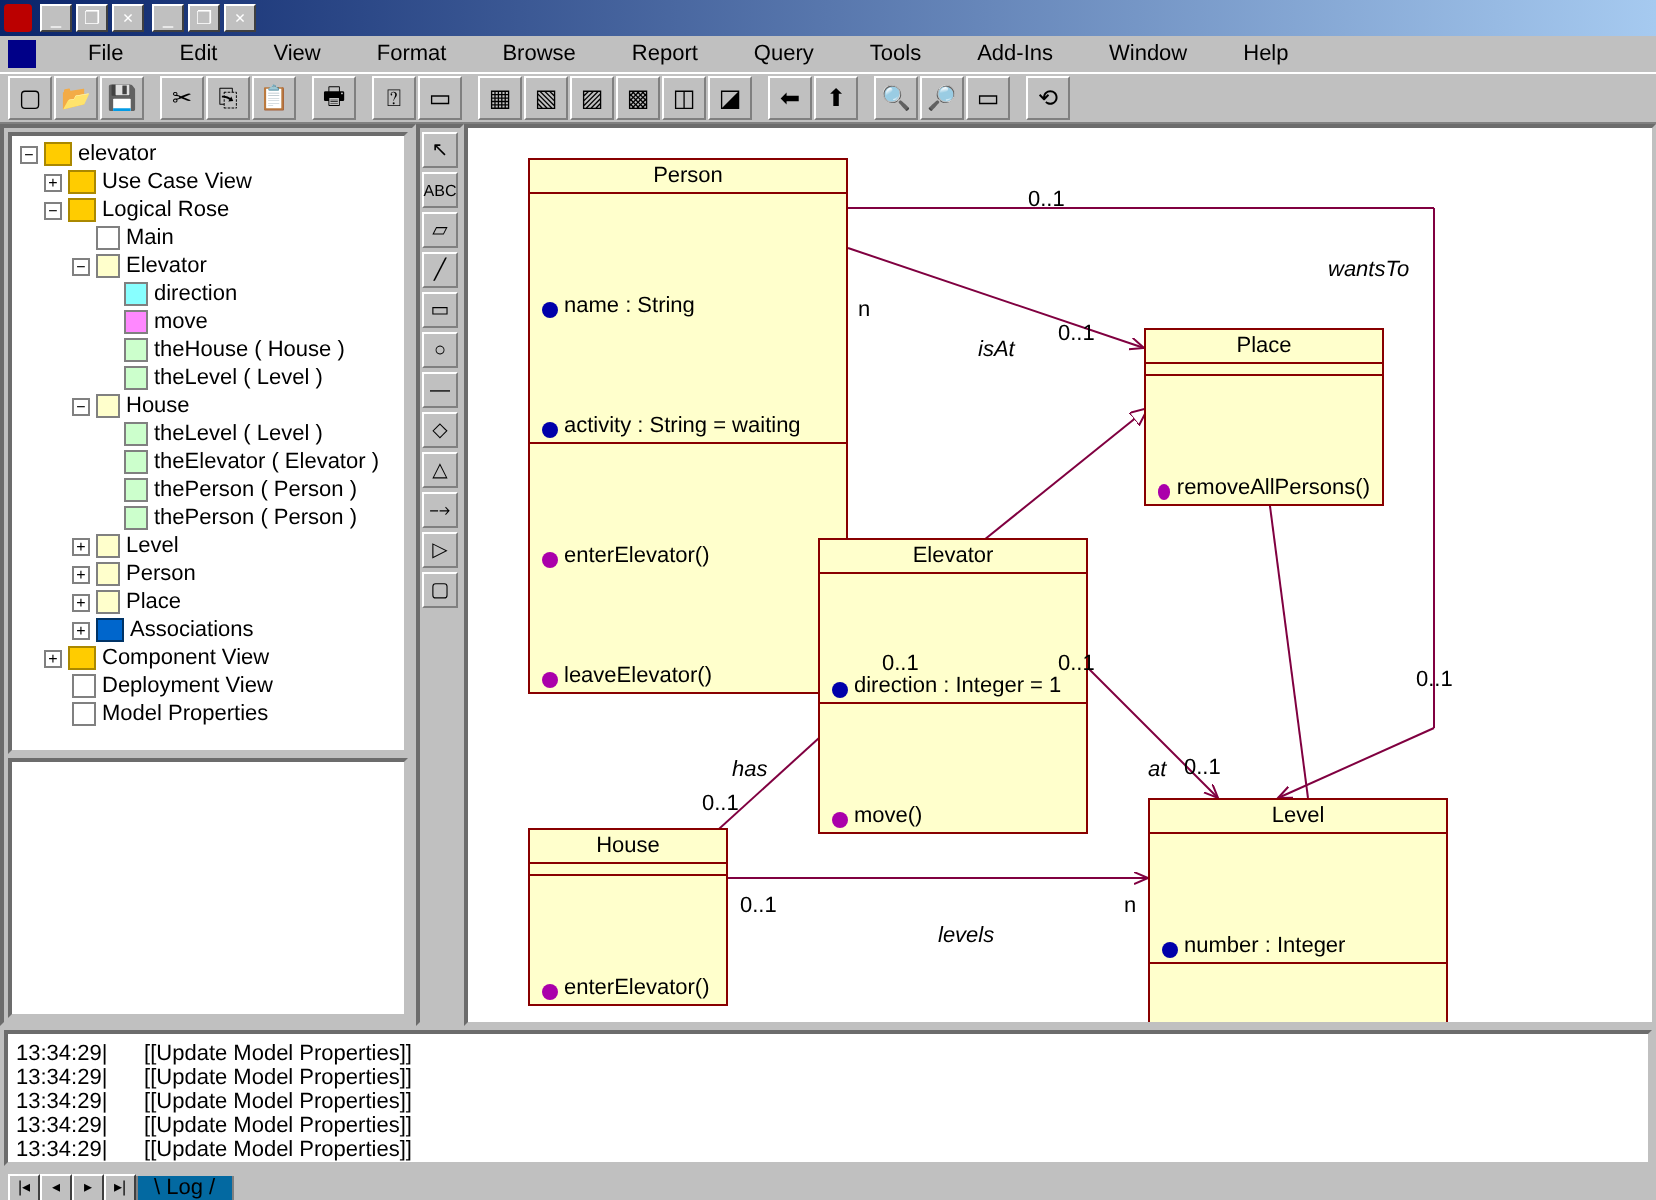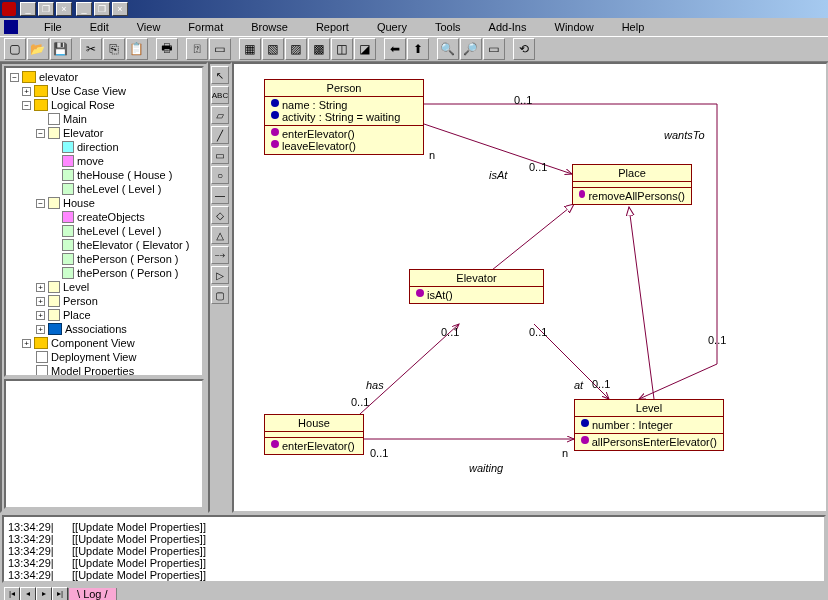--- a/index.html
+++ b/index.html
@@ -27,32 +27,32 @@
 .icn { width:12px; height:12px; border:1px solid #808080; display:inline-block; margin-right:3px; }
 .icn-d { background:#fff; } .icn-c { background:#ffffcc; } .icn-a { background:#8ff; } .icn-o { background:#f8f; } .icn-as { background:#cfc; }
 .diagram-panel { flex:1; display:flex; background:#c0c0c0; }
 .tool-palette { width:24px; background:#c0c0c0; border:2px inset #c0c0c0; display:flex; flex-direction:column; align-items:center; padding:2px 0; gap:2px; }
 .pbtn { width:18px; height:18px; border:1px solid; border-color:#fff #808080 #808080 #fff; cursor:pointer; display:flex; align-items:center; justify-content:center; font-size:10px; }
 .canvas { flex:1; background:#fff; border:2px inset #c0c0c0; position:relative; overflow:hidden; }
 .uml-class { position:absolute; background:#ffffcc; border:1px solid #880000; font-size:11px; }
 .uml-name { text-align:center; border-bottom:1px solid #880000; padding:2px 8px; background:#ffffcc; }
 .uml-sec { border-bottom:1px solid #880000; padding:2px 6px; }
 .uml-sec:last-child { border-bottom:none; }
-.uml-row { display:flex; align-items:flex-start; gap:3px; }
+.uml-row { display:flex; align-items:flex-end; gap:3px;margin-top:48px; }
 .vis { width:8px; height:8px; border-radius:50%; display:inline-block; }
 .vis-a { background:#00a; } .vis-o { background:#a0a; }
 .assoc { position:absolute; font-style:italic; font-size:11px;margin-top:35px; }
 .mult { position:absolute; font-size:11px; }
 svg.lines { position:absolute; top:0; left:0; width:100%; height:100%; pointer-events:none; }
 .log-panel { height:68px; background:#fff; border:2px inset #c0c0c0; margin:2px; overflow:auto; font-size:11px; padding:4px; position:relative; }
 .log-row { white-space:pre; }
 .log-tabs { height:18px; background:#c0c0c0; padding-left:4px; display:flex; align-items:center; }
 .log-nav { display:flex; }
 .log-navbtn { width:16px; height:14px; border:1px solid; border-color:#fff #404040 #404040 #fff; background:#c0c0c0; text-align:center; font-size:8px; line-height:12px; cursor:pointer; }
-.log-tab { background:#f9a8d4; border:1px solid #808080; border-top:none; padding:0 8px; font-size:11px; cursor:pointer; }
+.log-tab { background:#0369a1; border:1px solid #808080; border-top:none; padding:0 8px; font-size:11px; cursor:pointer; }
 </style>
 </head>
 <body>
 
 <div class="titlebar">
   <div class="titlebar-icon"></div>
   <div class="win-btns">
     <div class="win-btn">_</div>
     <div class="win-btn">❐</div>
     <div class="win-btn">×</div>
@@ -151,24 +151,20 @@
           <span>theHouse ( House )</span>
         </div>
       <div class="tree-node" style="padding-left:54px">
           <span class="icn icn-as"></span>
           <span>theLevel ( Level )</span>
         </div>
       <div class="tree-node" style="padding-left:28px">
           <span class="exp">−</span>
           <span class="icn icn-c"></span>
           <span>House</span>
-        </div>
-      <div class="tree-node" style="padding-left:54px">
-          <span class="icn icn-o"></span>
-          <span>createObjects</span>
         </div>
       <div class="tree-node" style="padding-left:54px">
           <span class="icn icn-as"></span>
           <span>theLevel ( Level )</span>
         </div>
       <div class="tree-node" style="padding-left:54px">
           <span class="icn icn-as"></span>
           <span>theElevator ( Elevator )</span>
         </div>
       <div class="tree-node" style="padding-left:54px">
@@ -284,22 +280,28 @@
               <span class="vis vis-o"></span>
               <span>removeAllPersons()</span>
             </div>
           </div>
       </div>
 
       <div class="uml-class" style="left:175px;top:205px;width:135px">
         <div class="uml-name">Elevator</div>
         <div class="uml-sec">
             <div class="uml-row">
-              <span class="vis vis-o"></span>
-              <span>isAt()</span>
+              <span class="vis vis-a"></span>
+              <span>direction : Integer = 1</span>
+            </div>
+          </div>
+        <div class="uml-sec">
+            <div class="uml-row">
+              <span class="vis vis-o"></span>
+              <span>move()</span>
             </div>
           </div>
       </div>
 
       <div class="uml-class" style="left:30px;top:350px;width:100px">
         <div class="uml-name">House</div>
         <div class="uml-sec" style="height:6px"></div>
         <div class="uml-sec">
             <div class="uml-row">
               <span class="vis vis-o"></span>
@@ -321,21 +323,21 @@
               <span class="vis vis-o"></span>
               <span>allPersonsEnterElevator()</span>
             </div>
           </div>
       </div>
 
       <span class="assoc" style="left:255px;top:70px">isAt</span>
       <span class="assoc" style="left:430px;top:30px">wantsTo</span>
       <span class="assoc" style="left:132px;top:280px">has</span>
       <span class="assoc" style="left:340px;top:280px">at</span>
-      <span class="assoc" style="left:235px;top:363px">waiting</span>
+      <span class="assoc" style="left:235px;top:363px">levels</span>
 
       <span class="mult" style="left:280px;top:30px">0..1</span>
       <span class="mult" style="left:195px;top:85px">n</span>
       <span class="mult" style="left:295px;top:97px">0..1</span>
       <span class="mult" style="left:117px;top:332px">0..1</span>
       <span class="mult" style="left:207px;top:262px">0..1</span>
       <span class="mult" style="left:295px;top:262px">0..1</span>
       <span class="mult" style="left:358px;top:314px">0..1</span>
       <span class="mult" style="left:474px;top:270px">0..1</span>
       <span class="mult" style="left:136px;top:383px">0..1</span>

